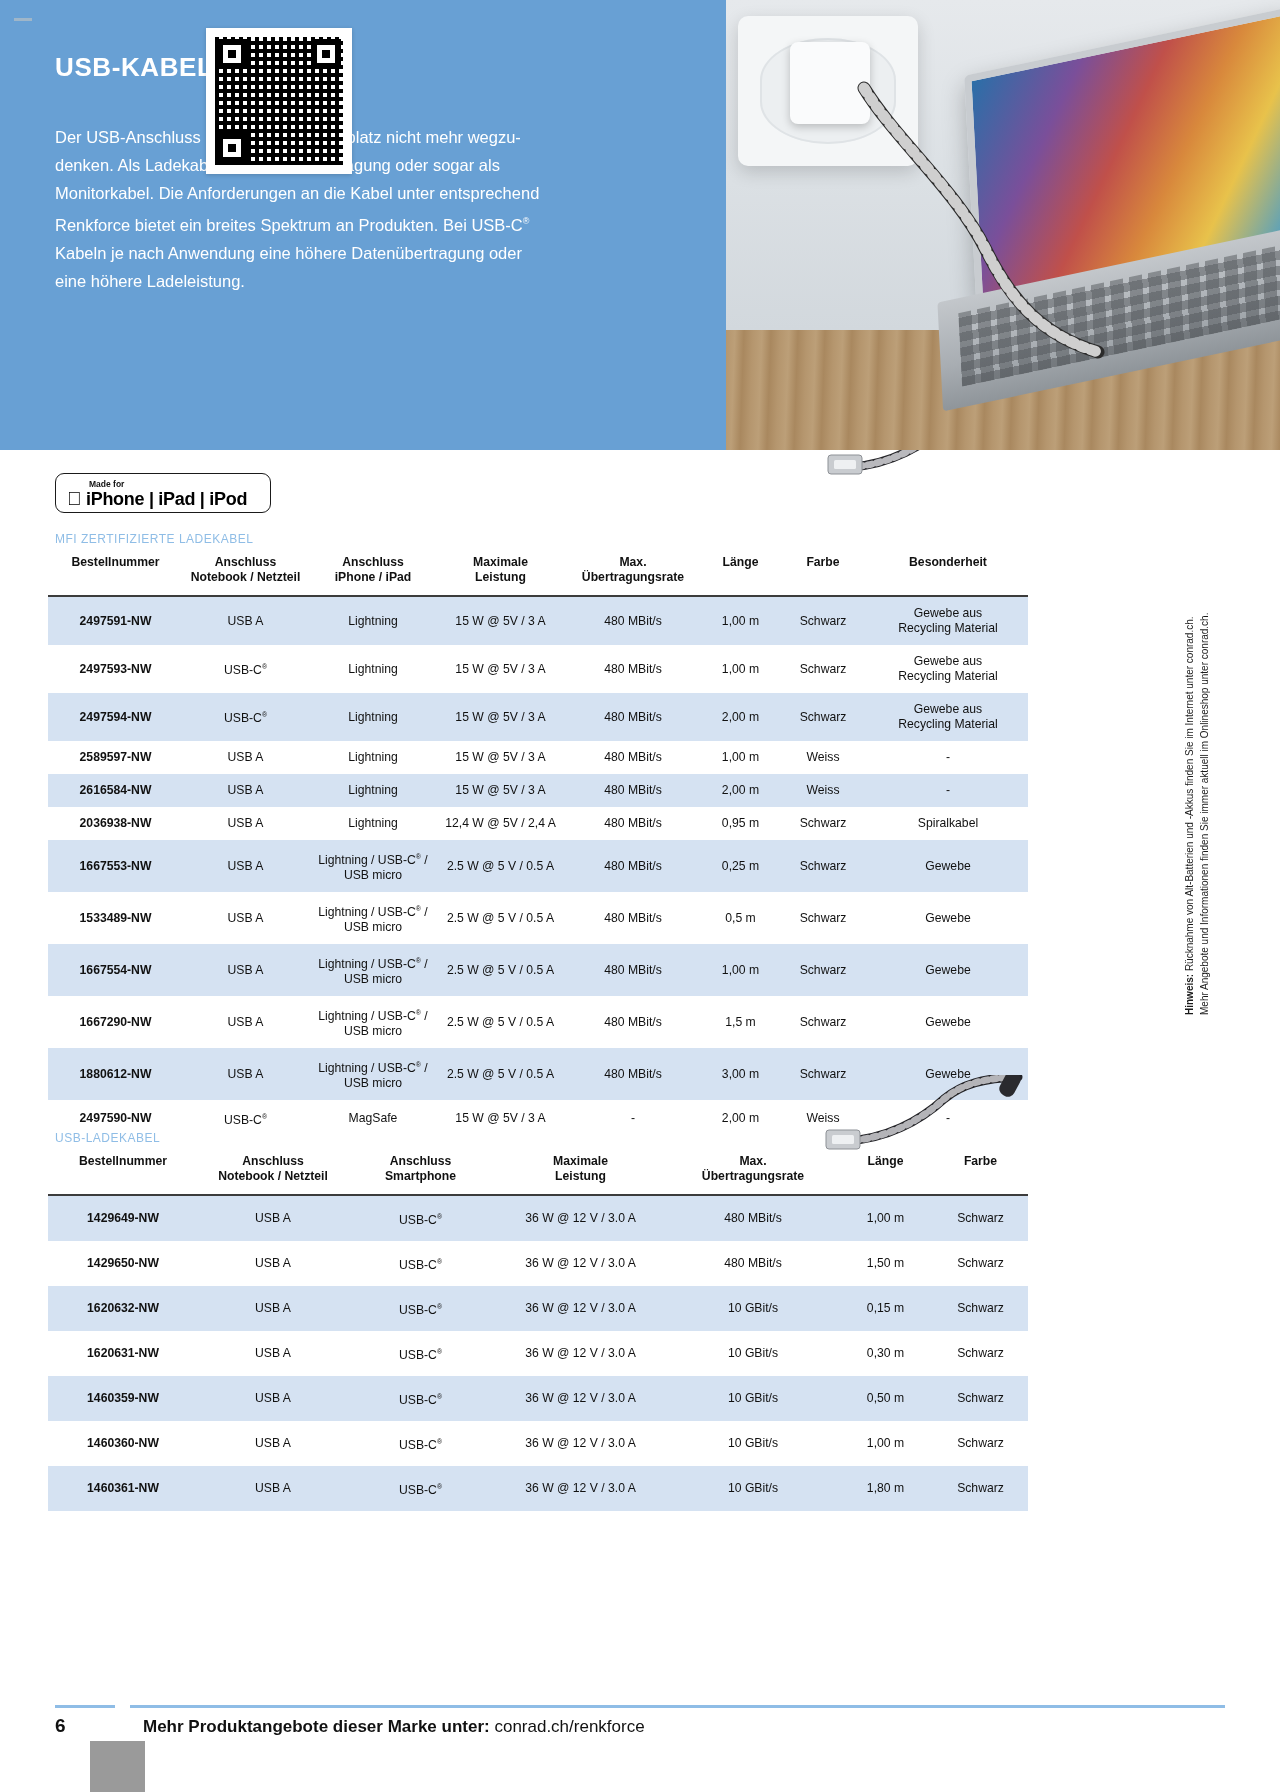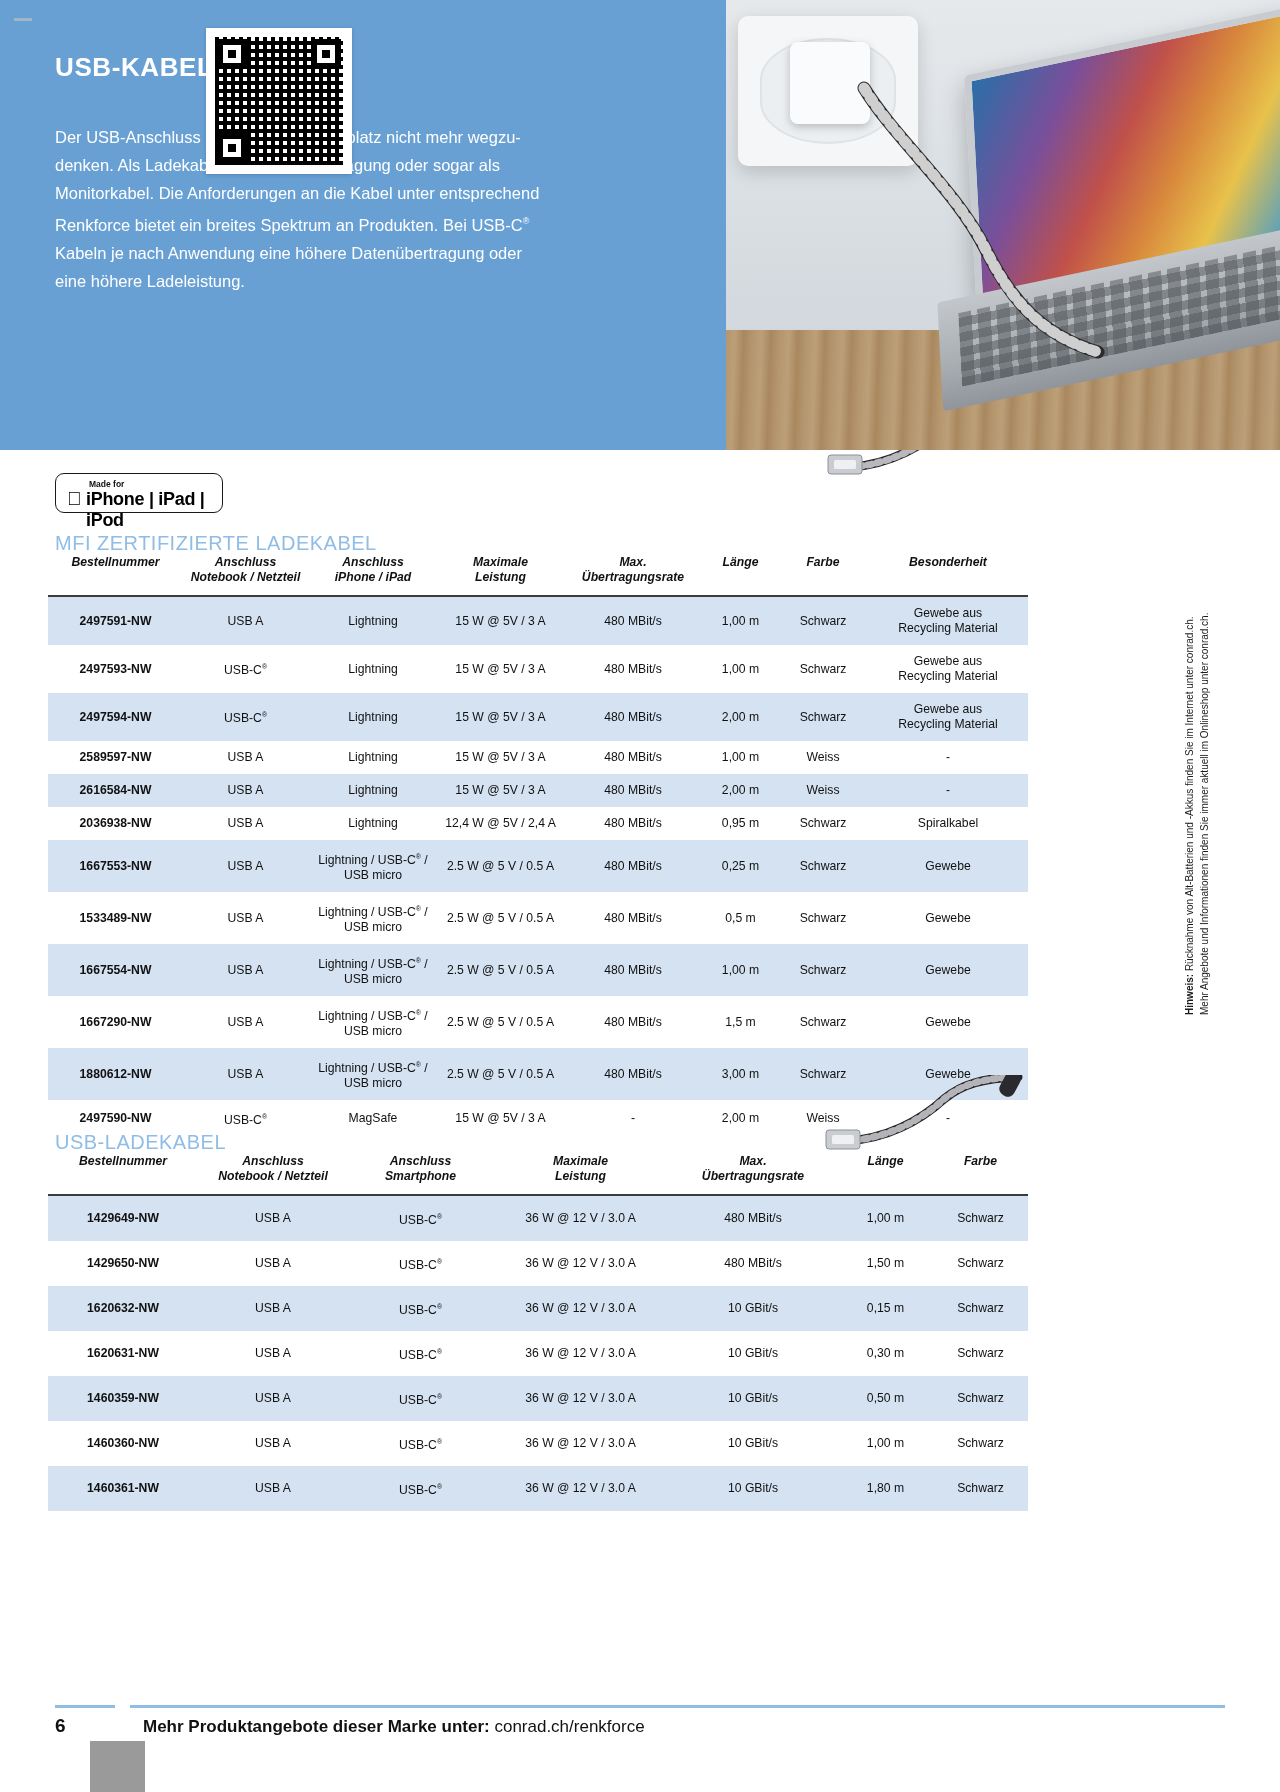--- a/index.html
+++ b/index.html
@@ -101,44 +101,44 @@
   }
   .hero-body { font-size:16.5px; line-height:28px; }
   .hero-body p { margin:0; }
   .hero-body sup { font-size:9px; vertical-align: super; }
 
   
   .content { position:absolute; left:0; top:450px; width:1280px; }
 
   .mfi-badge {
     position:absolute; left:55px; top:23px;
-    width:168px; height:40px;
+    width:216px; height:40px;
     border:1.6px solid #1a1a1a; border-radius:9px;
     background:#fff; display:flex; align-items:center; padding-left:9px;
   }
   .mfi-madefor { font-size:8.5px; color:#111; position:absolute; left:33px; top:5px; font-weight:bold;}
   .mfi-line { position:absolute; left:30px; top:15px; font-size:18px; font-weight:bold; color:#000; letter-spacing:-.3px;}
   .apple-logo { position:absolute; left:11px; top:15px; font-size:19px; line-height:19px; color:#000;}
 
   .sect-title {
-    position:absolute; color:#8fbde6; font-size:20px; letter-spacing:.5px;
+    position:absolute; color:#8fbde6; font-size:12px; letter-spacing:.5px;
     font-weight:normal;
   }
   .sect1-title { left:55px; top:82px; }
   .sect2-title { left:55px; top:681px; }
 
   table.prod {
     position:absolute; border-collapse:collapse;
     font-size:12.2px; color:#111;
   }
   table.prod th {
     font-weight:bold; font-size:12.2px; color:#111; vertical-align:top;
     padding:2px 4px 10px 4px; line-height:15px; text-align:center;
   }
-  table.prod thead tr th { border-bottom: 2.2px solid #3c3c3c; font-style: italic; }
+  table.prod thead tr th { border-bottom: 2.2px solid #3c3c3c; }
   table.prod td {
     text-align:center; padding:9px 4px; line-height:15px;
   }
   table.prod tbody tr:nth-child(odd) { background:#d5e2f2; }
   table.prod tbody tr:nth-child(even) { background:#ffffff; }
   td.art { font-weight:bold; text-align:left; padding-left:10px;}
   th.art { text-align:left; padding-left:10px;}
   sup.reg { font-size:7px; vertical-align: super; }
 
   

